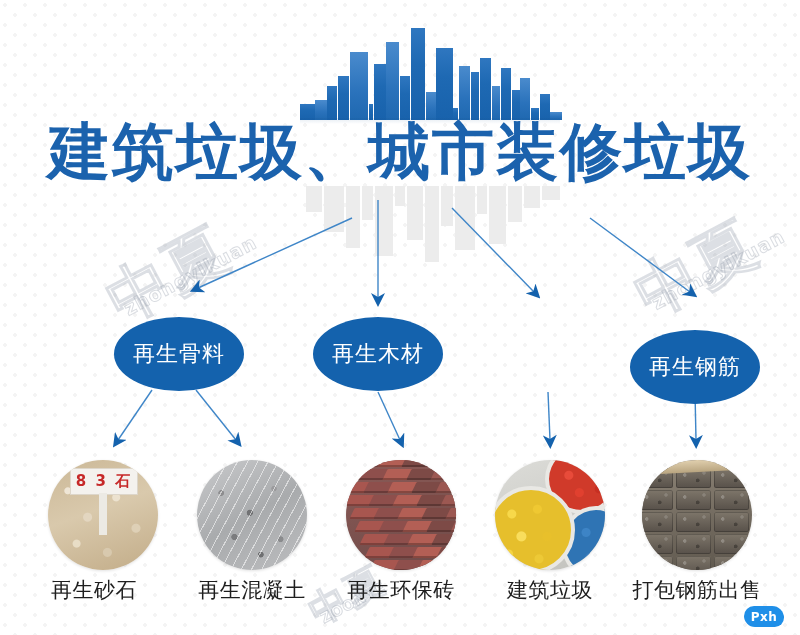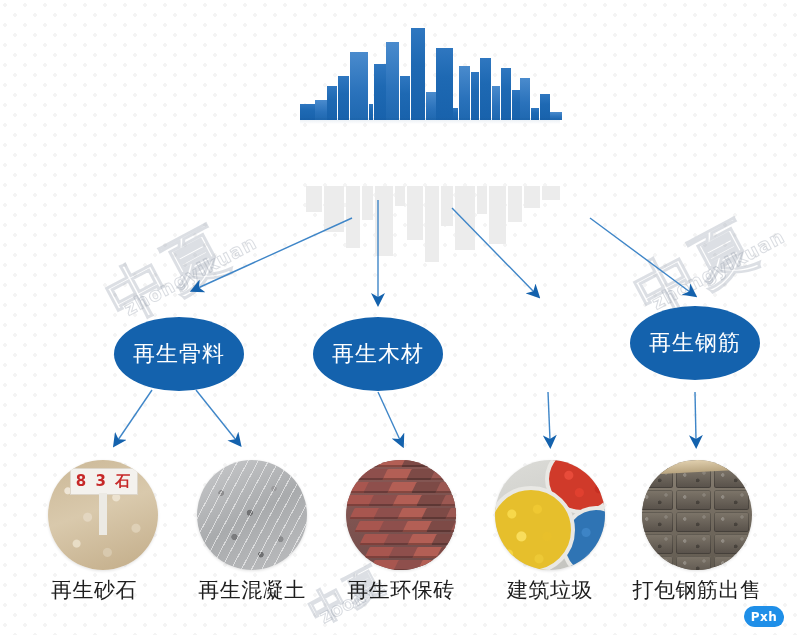--- a/index.html
+++ b/index.html
@@ -75,21 +75,21 @@
     display:flex;align-items:center;justify-content:center;
     color:#ffffff;
     font-size:22px;
     font-weight:400;
     letter-spacing:1px;
     white-space:nowrap;
   }
   .oval.o1{left:114px;top:317px;}
   .oval.o2{left:313px;top:317px;}
   .oval.o3{left:483px;top:317px;}
-  .oval.o4{left:630px;top:306px;}
+  .oval.o4{left:630px;top:330px;}
 
   
   .pcircle{
     position:absolute;
     width:110px;height:110px;
     border-radius:50%;
     overflow:hidden;
     box-shadow:0 1px 3px rgba(0,0,0,0.12);
   }
   .pc1{left:48px;top:460px;}
@@ -250,20 +250,21 @@
       <div class="bar lite" style="left: 192.174px; width: 8.07453px; height: 34px;"></div>
       <div class="bar" style="left: 201.056px; width: 9.68944px; height: 52px;"></div>
       <div class="bar" style="left: 211.553px; width: 8.07453px; height: 30px;"></div>
       <div class="bar lite" style="left: 220.435px; width: 9.68944px; height: 42px;"></div>
       <div class="bar" style="left: 230.932px; width: 8.07453px; height: 12px;"></div>
       <div class="bar" style="left: 239.814px; width: 9.68944px; height: 26px;"></div>
       <div class="bar lite" style="left: 250.311px; width: 11.3043px; height: 8px;"></div>
     </div>
   <div class="skyline-shadow"></div>
 
+  <div class="title">建筑垃圾、城市装修垃圾</div>
 
   <svg id="arrows" viewBox="0 0 800 635">
     <defs>
       <marker id="ah" markerWidth="14" markerHeight="14" refX="5" refY="7" orient="auto" markerUnits="userSpaceOnUse">
         <path d="M0,0 L14,7 L0,14 L4,7 Z" fill="#1462ad"></path>
       </marker>
     </defs>
     <g stroke="#3f86c8" stroke-width="1.4" fill="none" marker-end="url(#ah)">
 
       <path d="M352,218 L198,288"></path>

